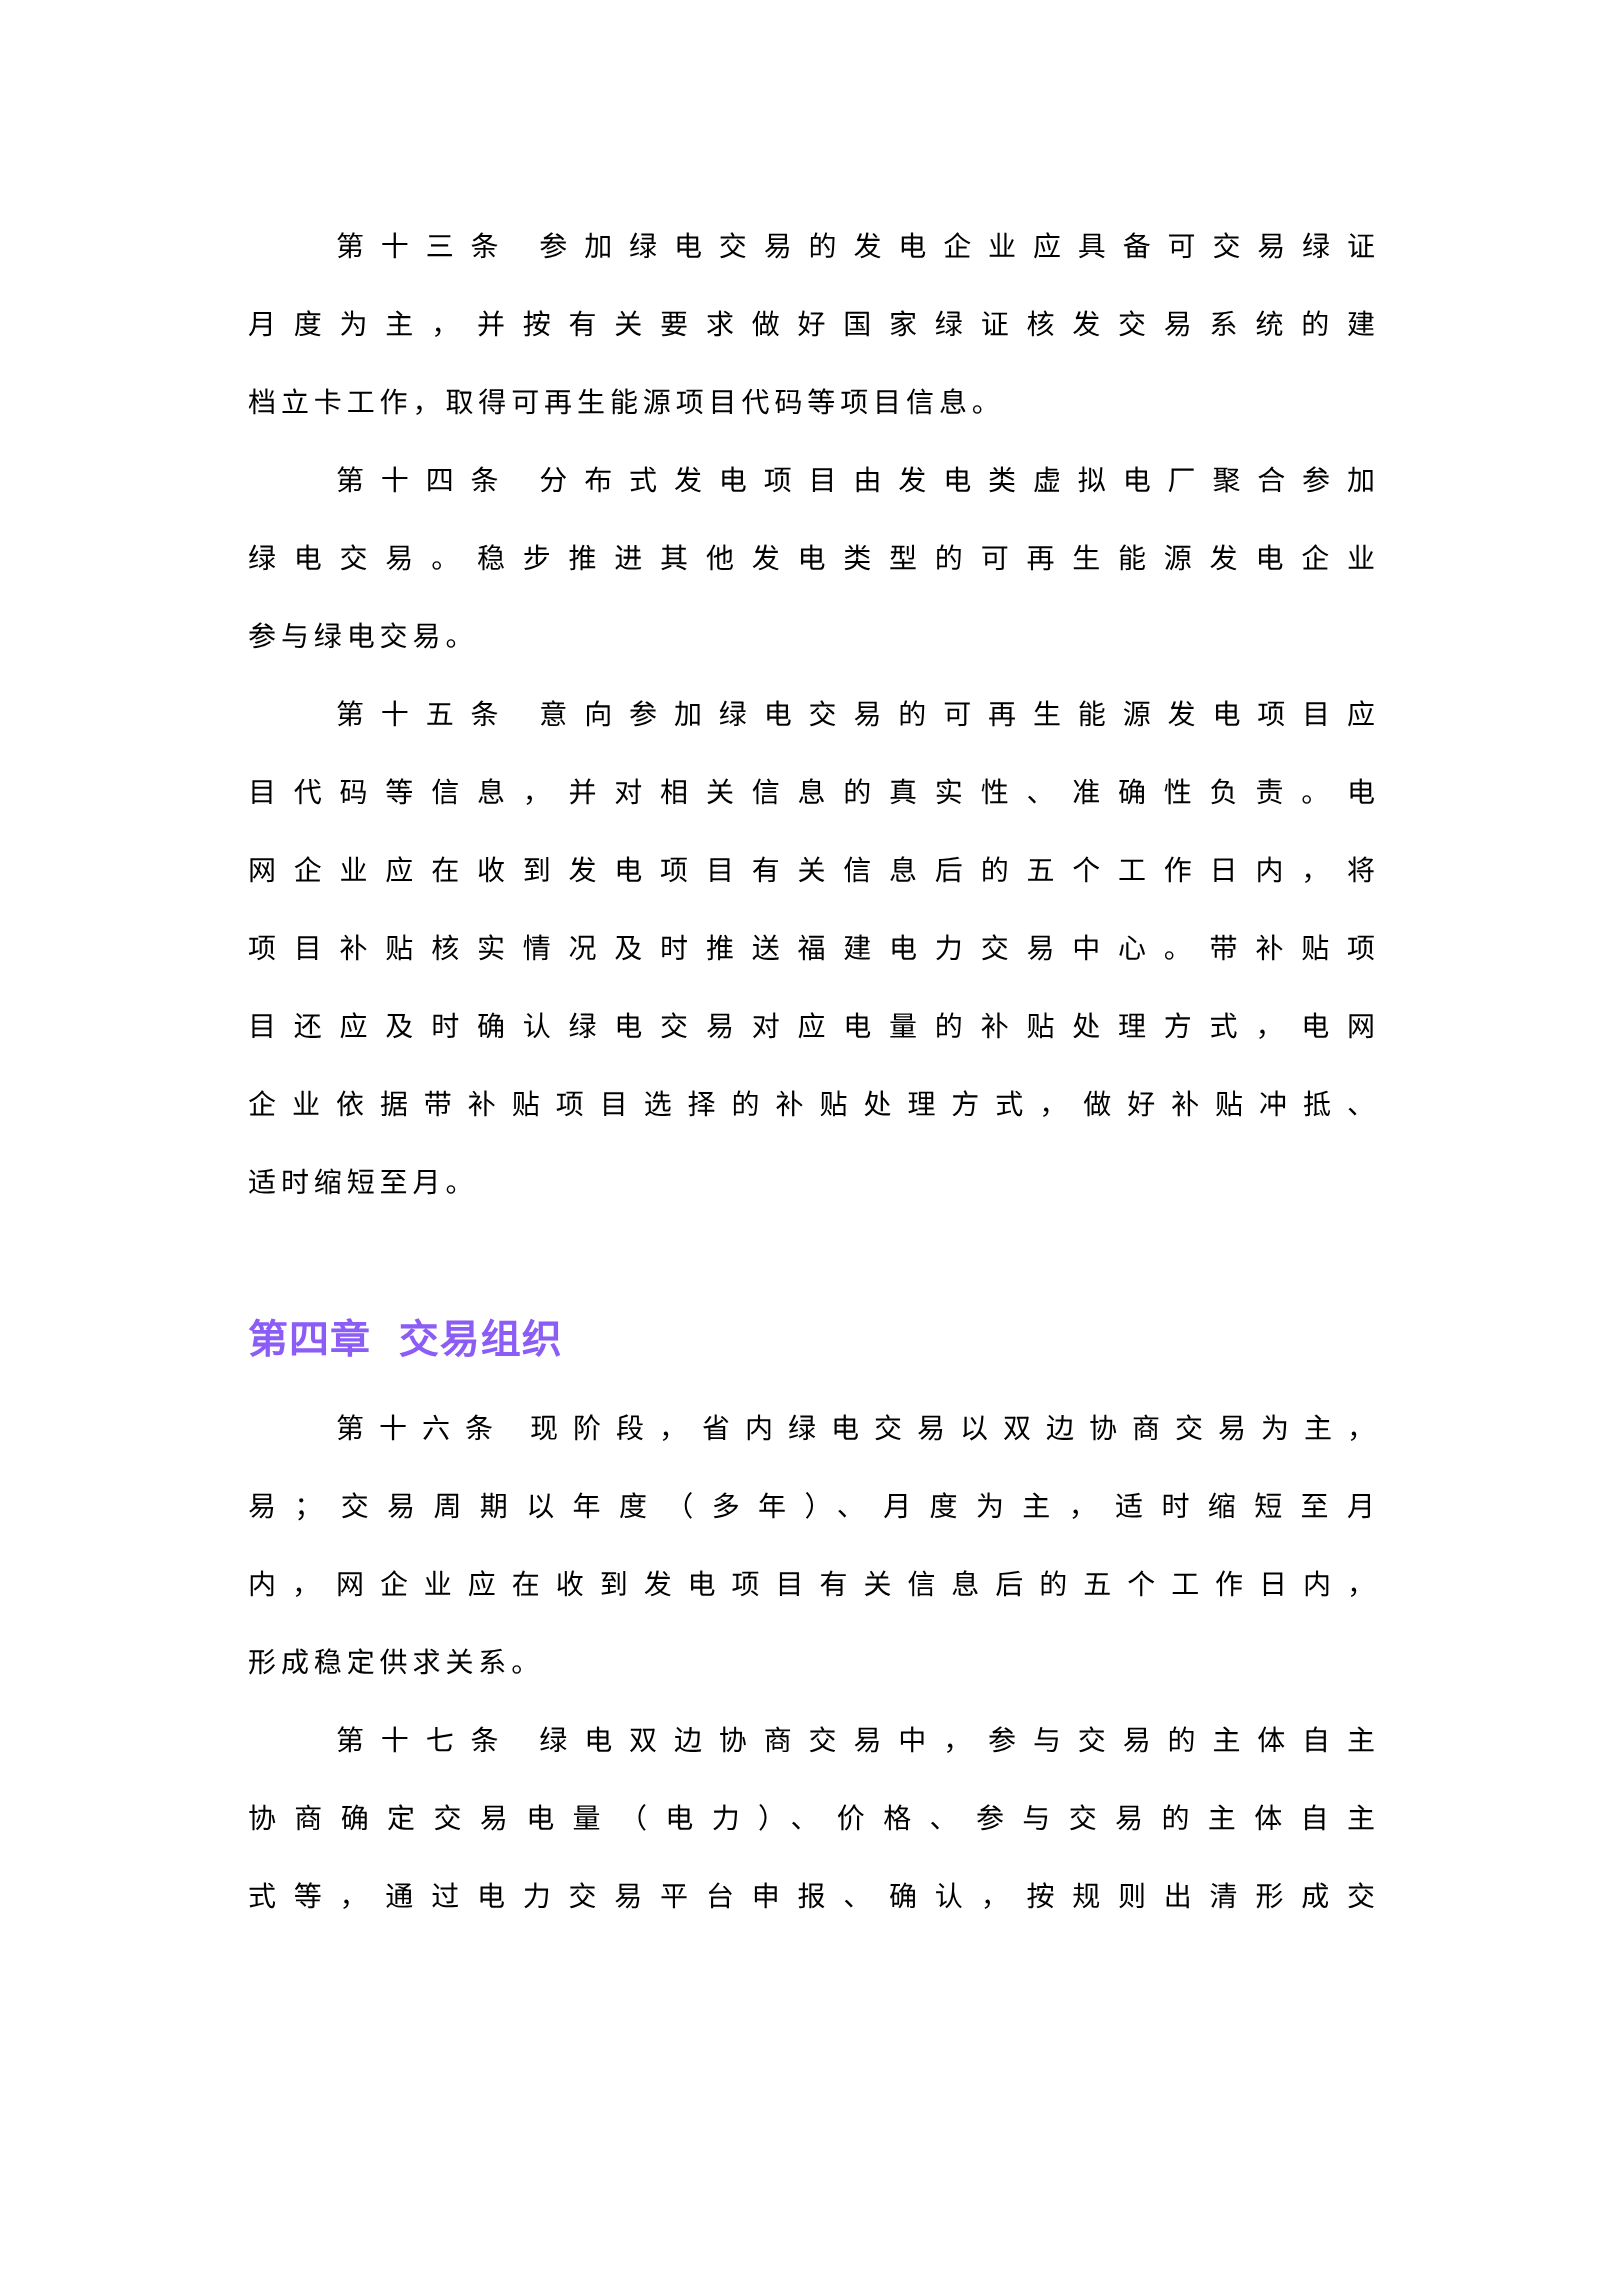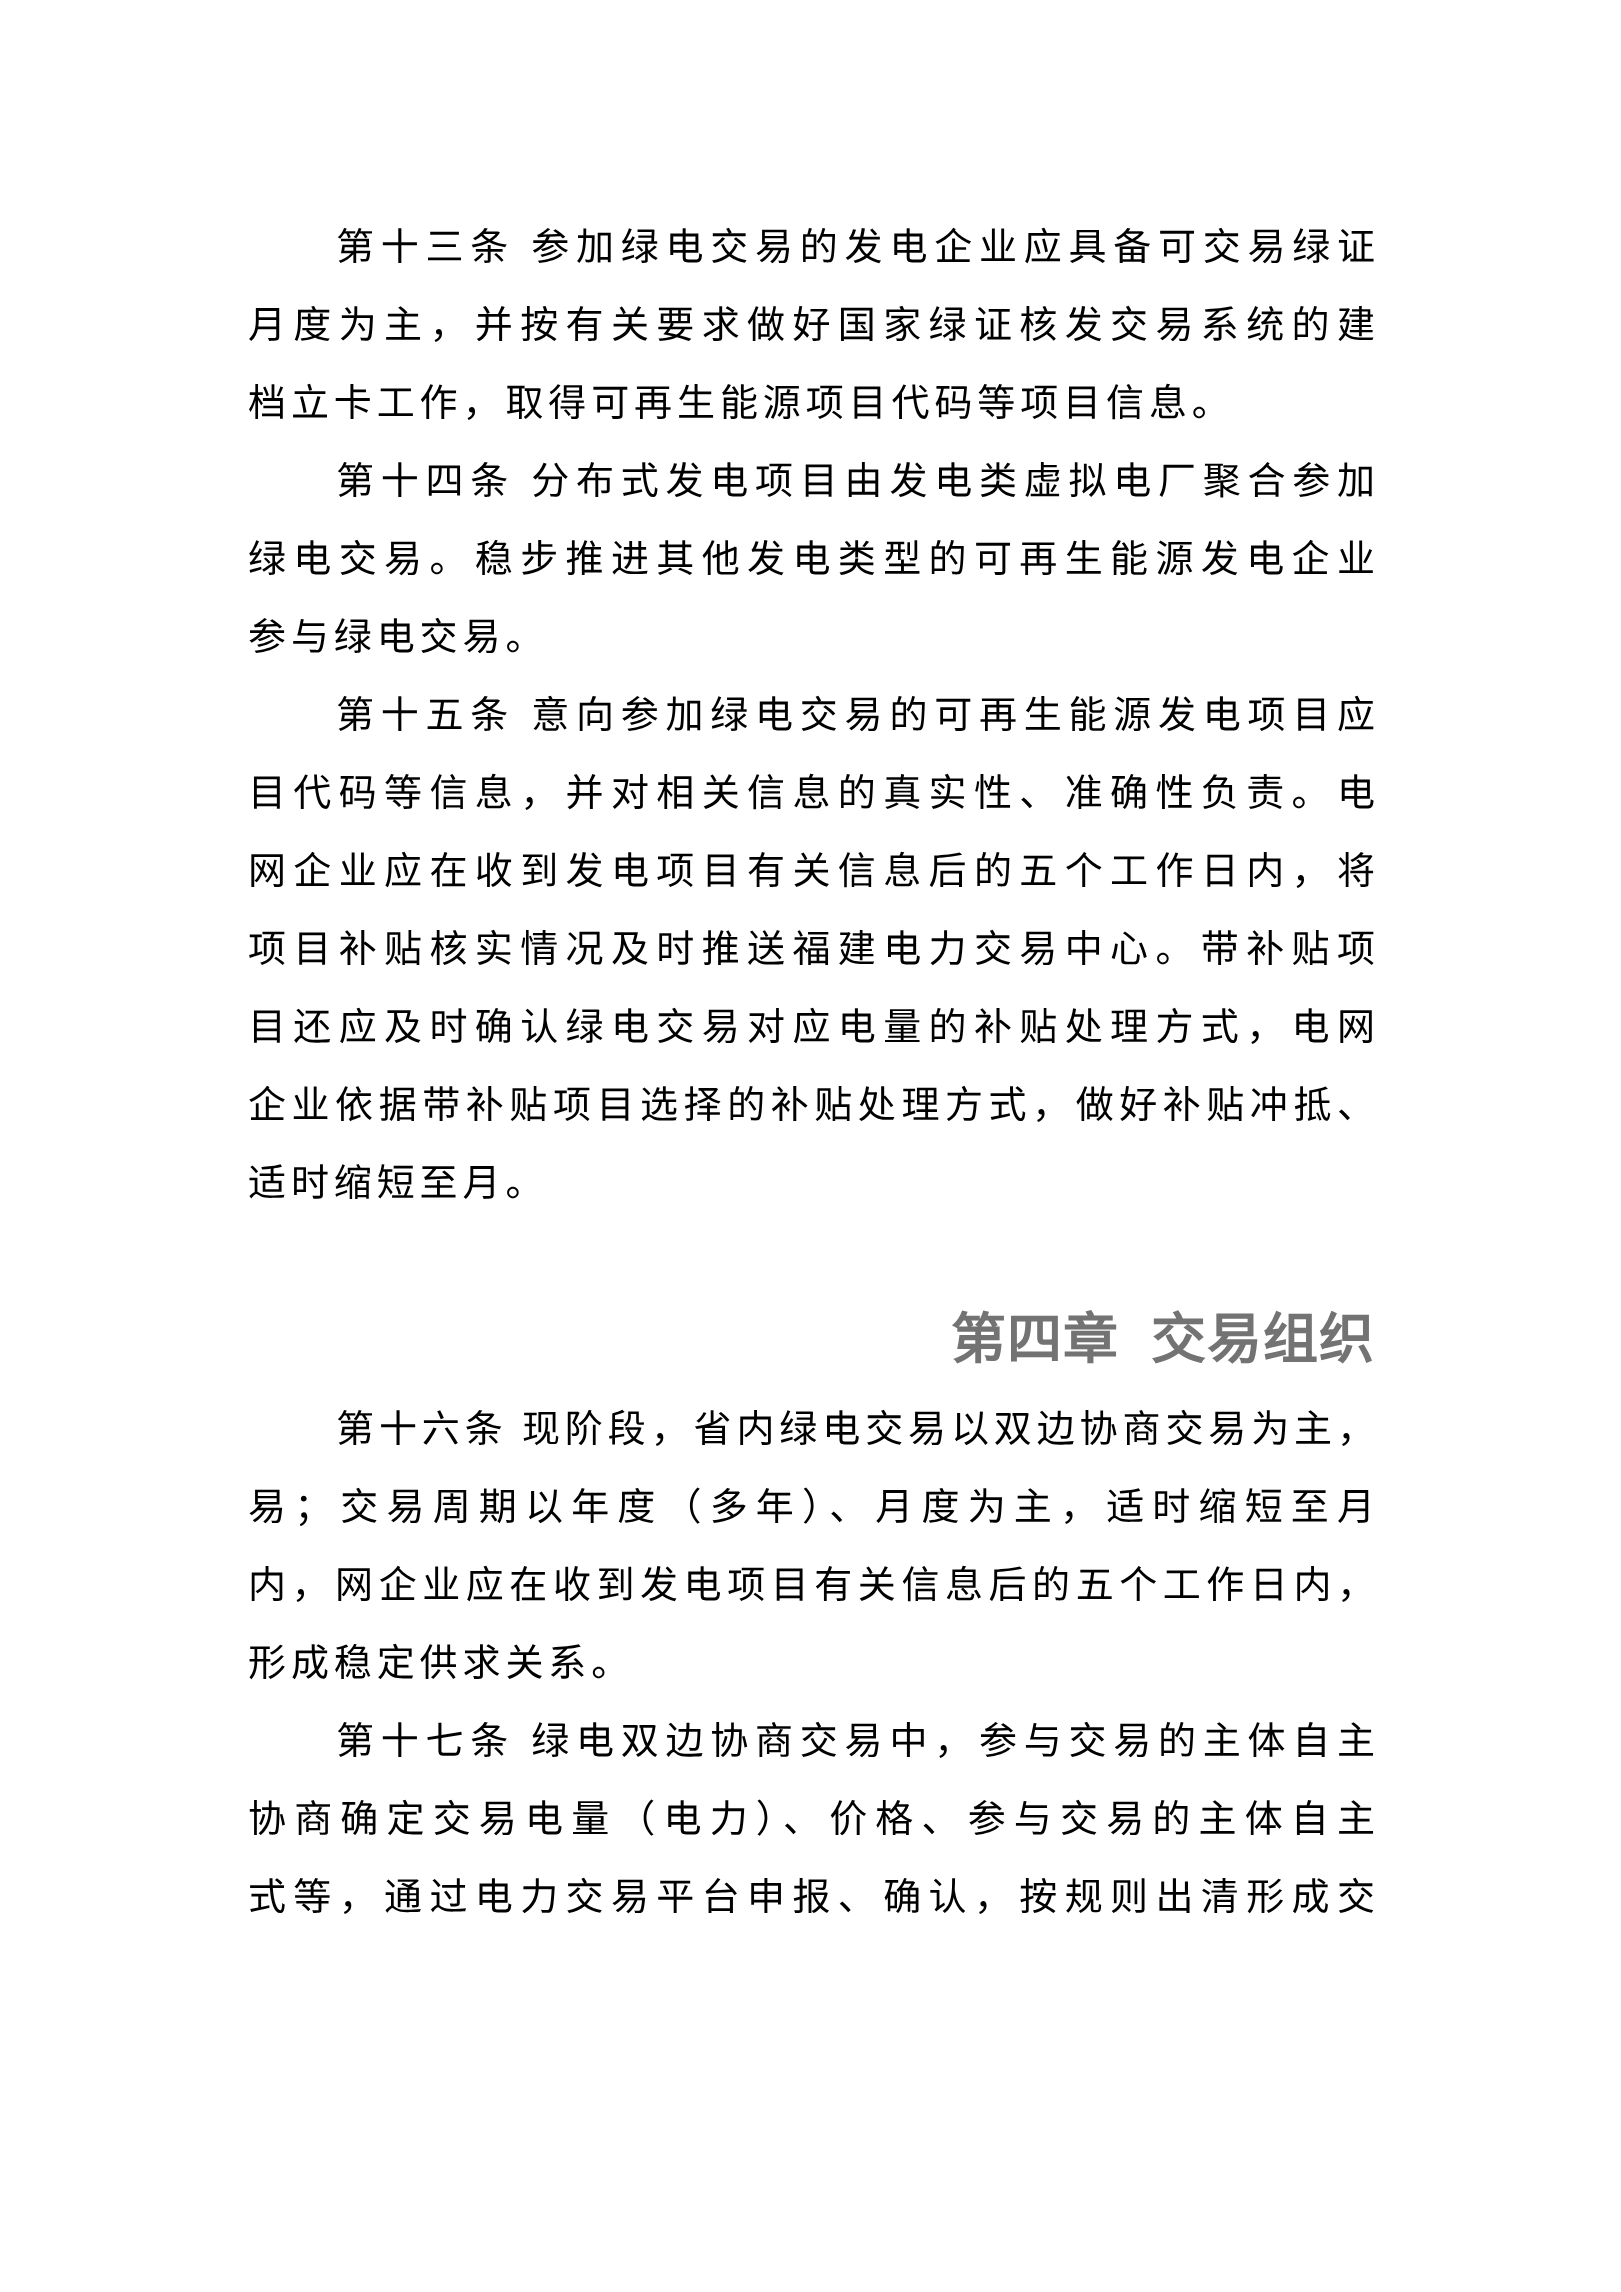--- a/index.html
+++ b/index.html
@@ -17,47 +17,47 @@
     position: absolute;
     left: 248px;
     top: 208px;
     width: 1127px;
     color: #000000;
     font-family: "Liberation Serif", "DejaVu Serif", serif;
   }
   .line {
     height: 78px;
     line-height: 78px;
-    font-size: 38px;
+    font-size: 28px;
     letter-spacing: 0;
   }
   .line.fill {
     text-align: justify;
     text-align-last: justify;
     text-justify: inter-character;
   }
   .line.nofill {
     text-align: right;
     text-align-last: left;
     letter-spacing: 4.9px;
   }
   .line.indent {
     text-indent: 88px;
   }
   .chapter-heading {
     margin: 78px 0 11.8px 0;
     height: 78px;
     line-height: 78px;
-    text-align: right;
+    text-align: left;
     font-family: "Liberation Sans", "DejaVu Sans", sans-serif;
     font-weight: bold;
-    font-size: 55px;
+    font-size: 40px;
     letter-spacing: 1px;
     word-spacing: 15.7px;
-    color: #737373;
+    color: #8b5cf6;
   }
 </style>
 </head>
 <body>
 
 <main class="doc">
   <section id="lines-a">
       <div class="line fill indent">第十三条&nbsp;参加绿电交易的发电企业应具备可交易绿证</div>
       <div class="line fill">月度为主，并按有关要求做好国家绿证核发交易系统的建</div>
       <div class="line nofill">档立卡工作，取得可再生能源项目代码等项目信息。</div>

